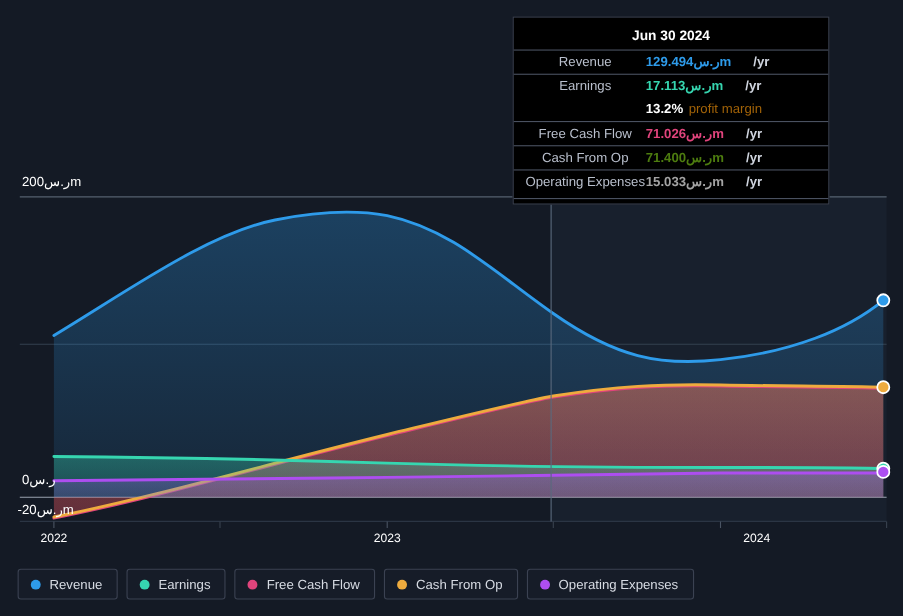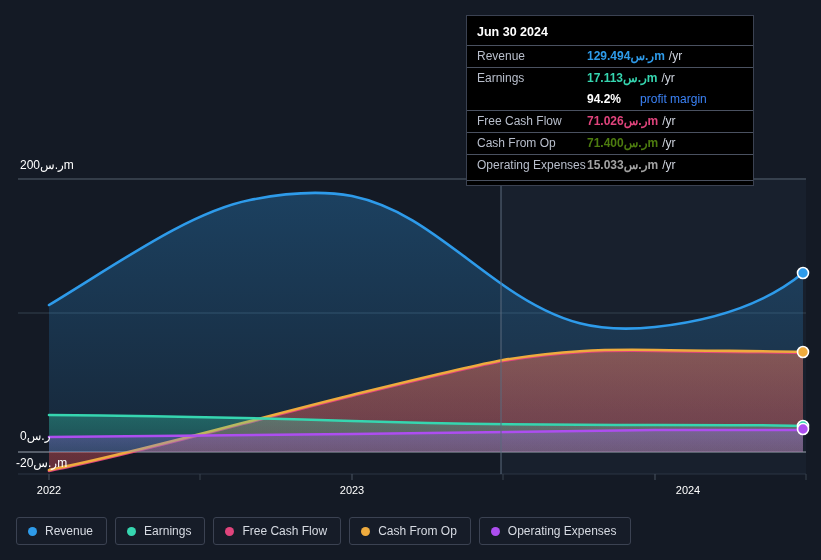--- a/index.html
+++ b/index.html
@@ -53,20 +53,21 @@
   
   #tooltip {
     position: absolute;
     left: 466px;
     top: 15px;
     width: 288px;
     background: #000000;
     border: 1px solid #3b4252;
     box-sizing: border-box;
     padding: 6px 0 4px 0;
+    text-align: center;
   }
   #tooltip-date {
     font-size: 12.5px;
     font-weight: bold;
     color: #ffffff;
     padding: 3px 10px 6px 10px;
   }
   .tt-row {
     display: flex;
     align-items: baseline;
@@ -80,27 +81,27 @@
     width: 110px;
     color: #b9bfcc;
     flex: none;
   }
   .tt-value {
     font-weight: bold;
     white-space: nowrap;
   }
   .tt-unit {
     color: #cfd4de;
+    font-weight: bold;
+    margin-left: 20px;
+  }
+  .tt-margin-text {
+    color: #a16207;
     font-weight: normal;
-    margin-left: 4px;
-  }
-  .tt-margin-text {
-    color: #3b82f6;
-    font-weight: normal;
-    margin-left: 19px;
+    margin-left: 5px;
   }
   #tooltip-foot {
     border-top: 1px solid #4a5160;
     height: 0px;
     margin-top: 4px;
   }
 
   
   #legend {
     position: absolute;
@@ -239,21 +240,21 @@
   </div>
 
   <div class="tt-row">
     <span class="tt-label">Earnings</span>
     <span class="tt-value" style="color:#36d6b0">17.113ر.سm</span>
     <span class="tt-unit">/yr</span>
   </div>
 
   <div class="tt-row no-rule">
     <span class="tt-label"></span>
-    <span class="tt-value" style="color:#ffffff">94.2%</span>
+    <span class="tt-value" style="color:#ffffff">13.2%</span>
     <span class="tt-margin-text">profit margin</span>
   </div>
 
   <div class="tt-row">
     <span class="tt-label">Free Cash Flow</span>
     <span class="tt-value" style="color:#e0447c">71.026ر.سm</span>
     <span class="tt-unit">/yr</span>
   </div>
 
   <div class="tt-row">

